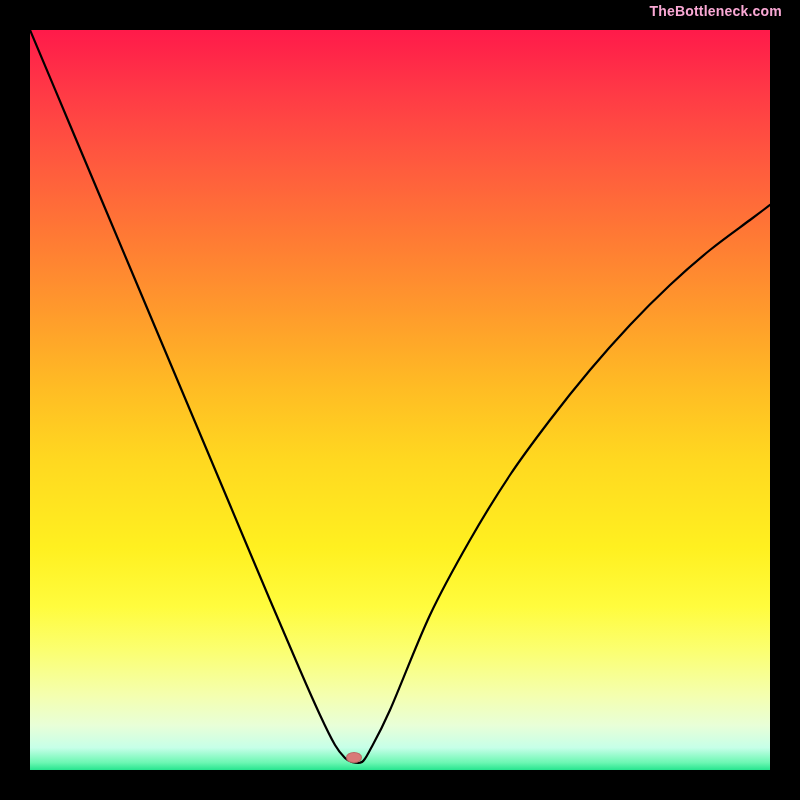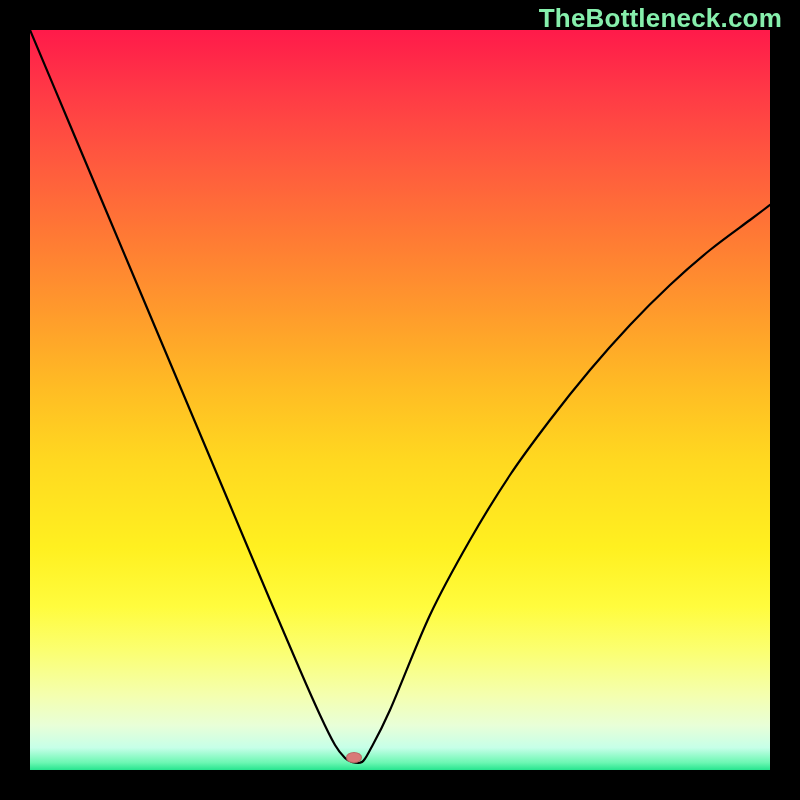--- a/index.html
+++ b/index.html
@@ -57,23 +57,23 @@
     height: 11px;
     border-radius: 50%;
     background: #d97a78;
     box-shadow: 0 0 0 1px rgba(0,0,0,0.15) inset;
   }
   .watermark {
     position: absolute;
     top: 3px;
     right: 18px;
     font-family: Arial, Helvetica, sans-serif;
-    font-size: 26px;
+    font-size: 14px;
     font-weight: 600;
-    color: #86efac;
+    color: #f9a8d4;
     letter-spacing: 0.2px;
   }
 </style>
 </head>
 <body>
 
 <div class="frame">
 
   <div class="watermark">TheBottleneck.com</div>
 

